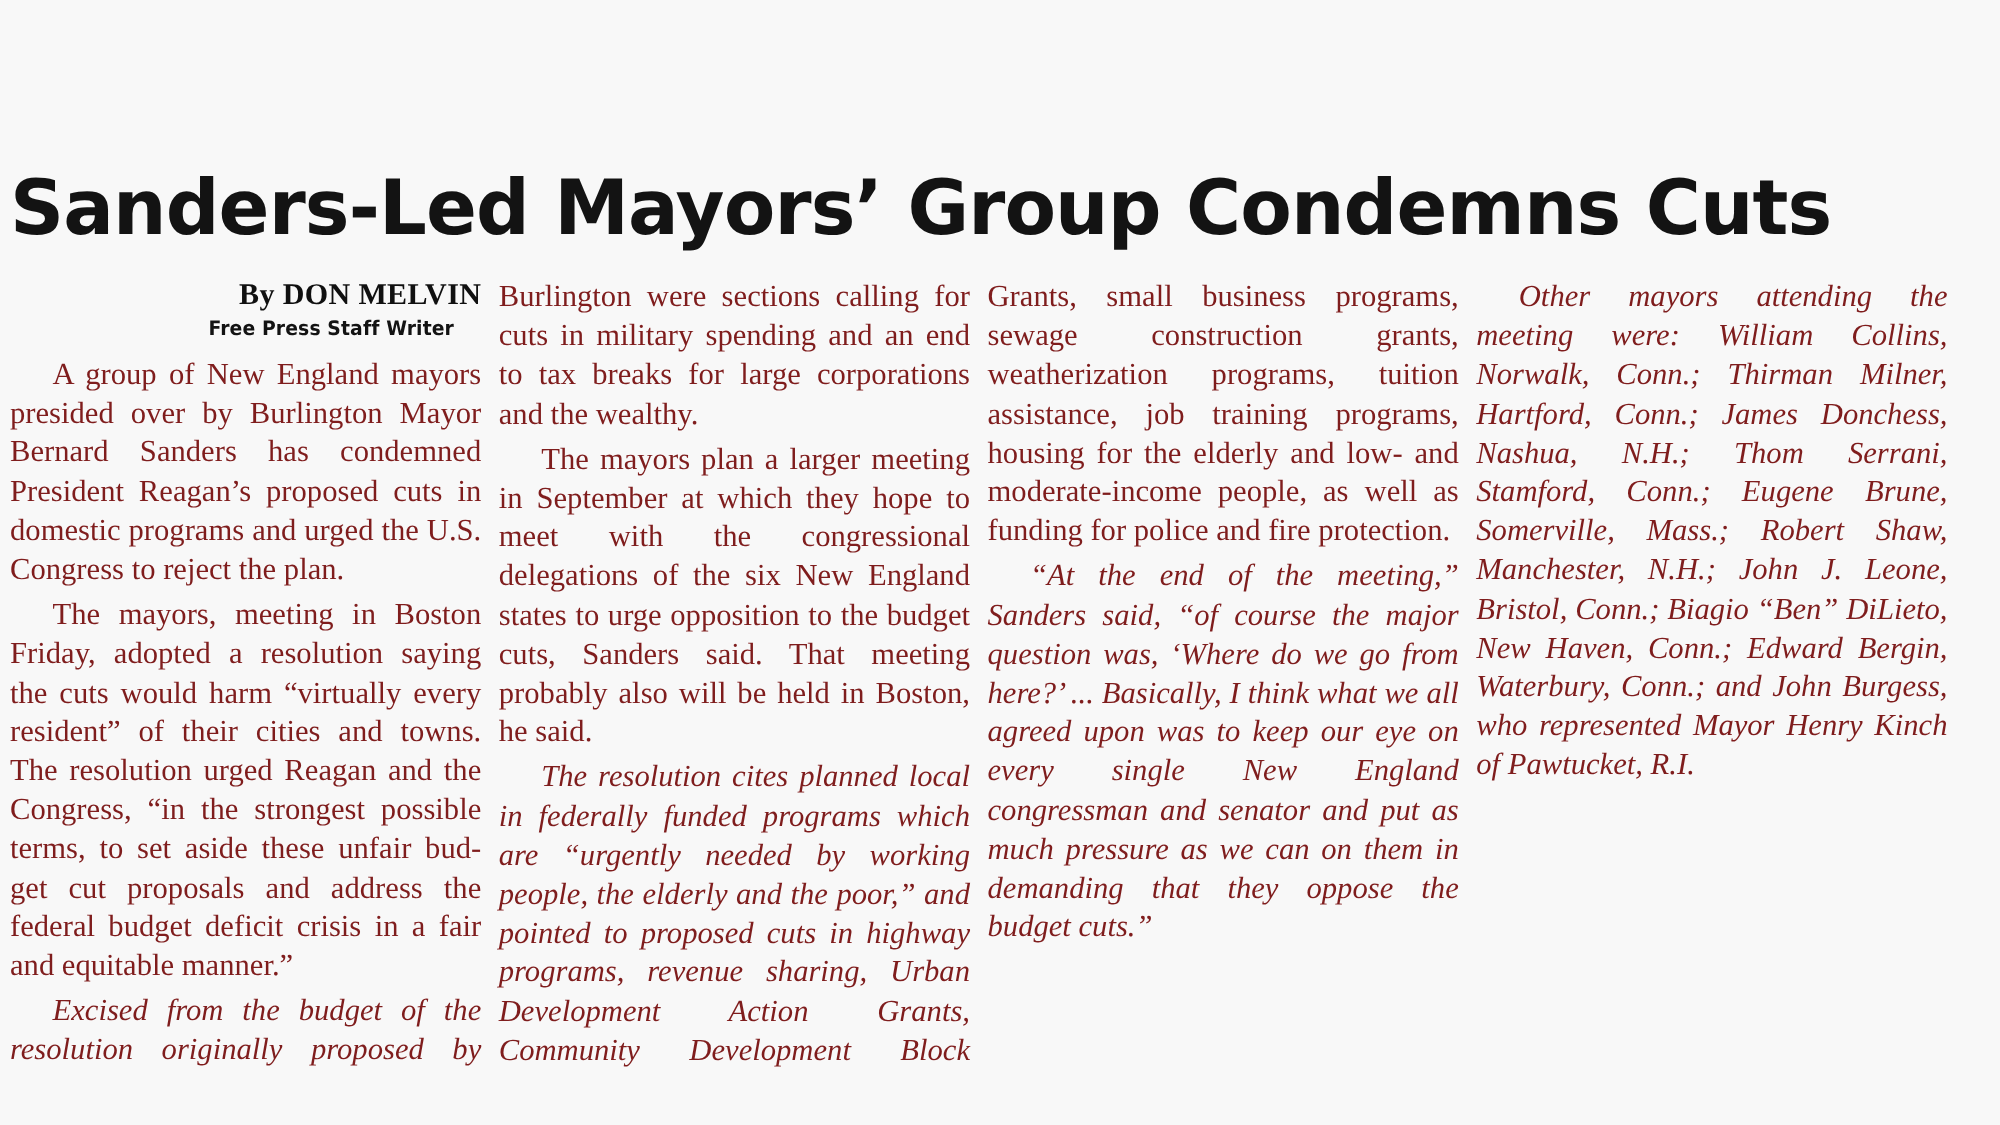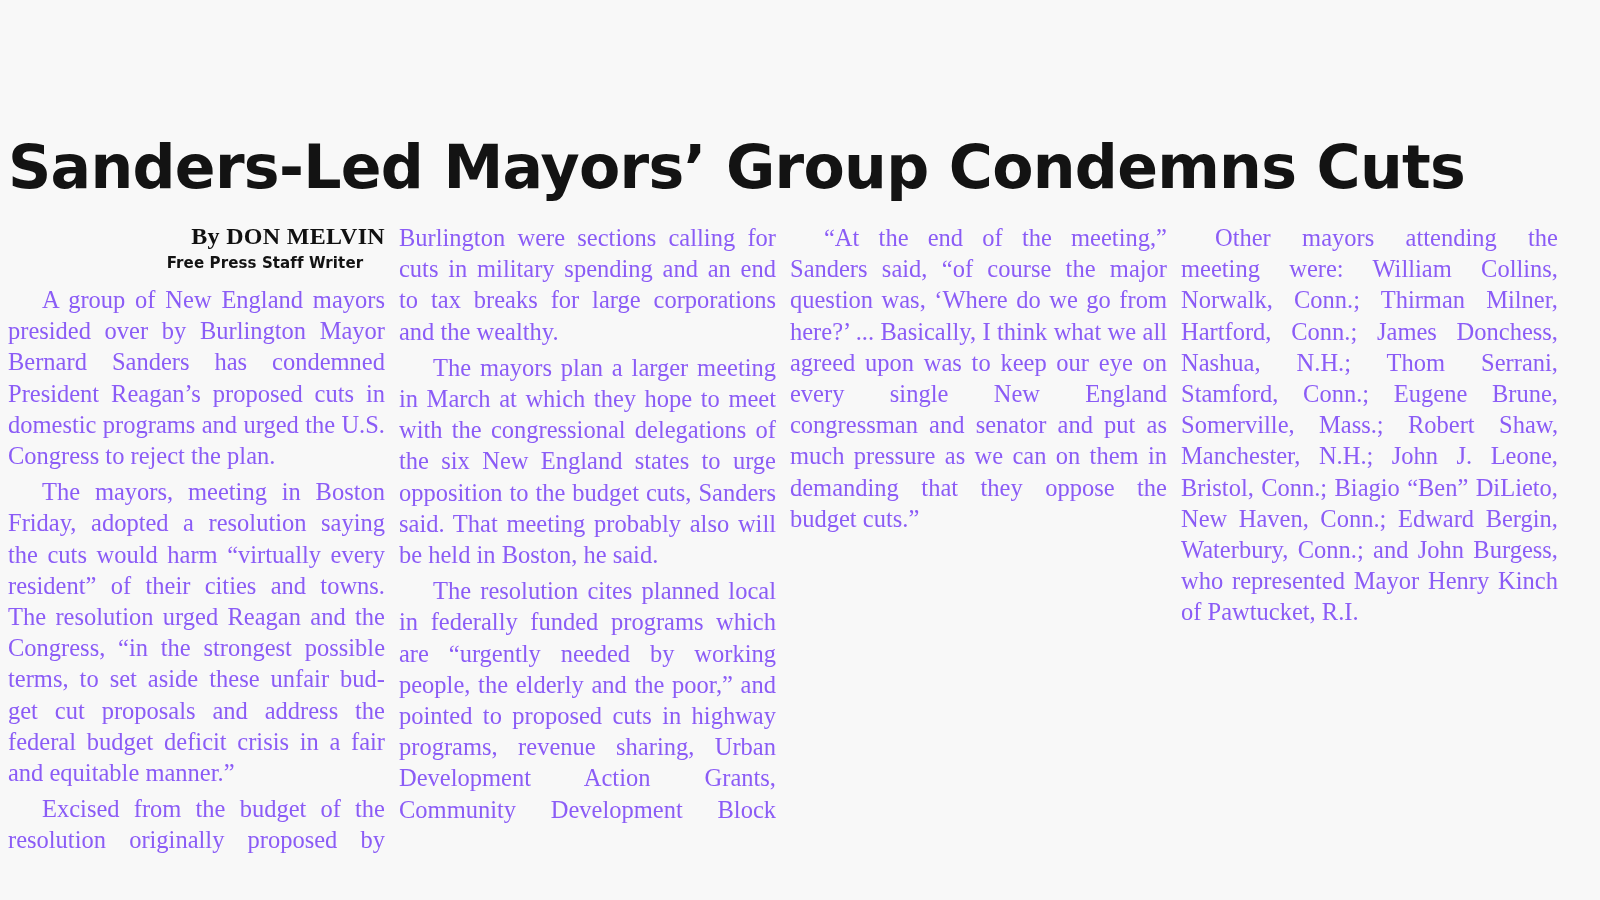--- a/index.html
+++ b/index.html
@@ -94,30 +94,31 @@
 
   
   p.para {
     margin: 0 0 5px 0;
     font-family: "Liberation Serif", "DejaVu Serif", serif;
     font-size: 24.5px;
     line-height: 31.2px;
     text-align: justify;
     text-justify: inter-word;
     text-indent: 34px;
-    color: #8b5cf6;
+    color: #7f1d1d;
     word-spacing: 0px;
     hyphens: manual;
     -webkit-hyphens: manual;
   }
   p.para.no-indent {
     text-indent: 0;
   }
   p.para:last-child {
     margin-bottom: 0;
+    font-style: italic;
   }
   
   p.para.cont {
     text-align-last: justify;
   }
 </style>
 </head>
 <body>
 
 <div class="clipping">
@@ -133,25 +134,26 @@
         <div class="byline-author">By DON MELVIN</div>
         <div class="byline-role">Free Press Staff Writer</div>
       </div>
       <p class="para">A group of New England mayors presided over by Burlington Mayor Bernard Sanders has condemned President Reagan’s proposed cuts in domestic programs and urged the U.S. Congress to reject the plan.</p>
       <p class="para">The mayors, meeting in Boston Friday, adopted a resolution saying the cuts would harm “virtually every resident” of their cities and towns. The resolution urged Reagan and the Congress, “in the strongest possible terms, to set aside these unfair bud-get cut proposals and address the federal budget deficit crisis in a fair and equitable manner.”</p>
       <p class="para cont">Excised from the budget of the resolution originally proposed by</p>
     </div>
 
     <div class="col">
       <p class="para no-indent">Burlington were sections calling for cuts in military spending and an end to tax breaks for large corporations and the wealthy.</p>
-      <p class="para">The mayors plan a larger meeting in March at which they hope to meet with the congressional delegations of the six New England states to urge opposition to the budget cuts, Sanders said. That meeting probably also will be held in Boston, he said.</p>
+      <p class="para">The mayors plan a larger meeting in September at which they hope to meet with the congressional delegations of the six New England states to urge opposition to the budget cuts, Sanders said. That meeting probably also will be held in Boston, he said.</p>
       <p class="para cont">The resolution cites planned local in federally funded programs which are “urgently needed by working people, the elderly and the poor,” and pointed to proposed cuts in highway programs, revenue sharing, Urban Development Action Grants, Community Development Block</p>
     </div>
 
     <div class="col">
+      <p class="para no-indent">Grants, small business programs, sewage construction grants, weatherization programs, tuition assistance, job training programs, housing for the elderly and low- and moderate-income people, as well as funding for police and fire protection.</p>
       <p class="para">“At the end of the meeting,” Sanders said, “of course the major question was, ‘Where do we go from here?’ ... Basically, I think what we all agreed upon was to keep our eye on every single New England congressman and senator and put as much pressure as we can on them in demanding that they oppose the budget cuts.”</p>
     </div>
 
     <div class="col">
       <p class="para">Other mayors attending the meeting were: William Collins, Norwalk, Conn.; Thirman Milner, Hartford, Conn.; James Donchess, Nashua, N.H.; Thom Serrani, Stamford, Conn.; Eugene Brune, Somerville, Mass.; Robert Shaw, Manchester, N.H.; John J. Leone, Bristol, Conn.; Biagio “Ben” DiLieto, New Haven, Conn.; Edward Bergin, Waterbury, Conn.; and John Burgess, who represented Mayor Henry Kinch of Pawtucket, R.I.</p>
     </div>
 
   </div>
 </div>
 

